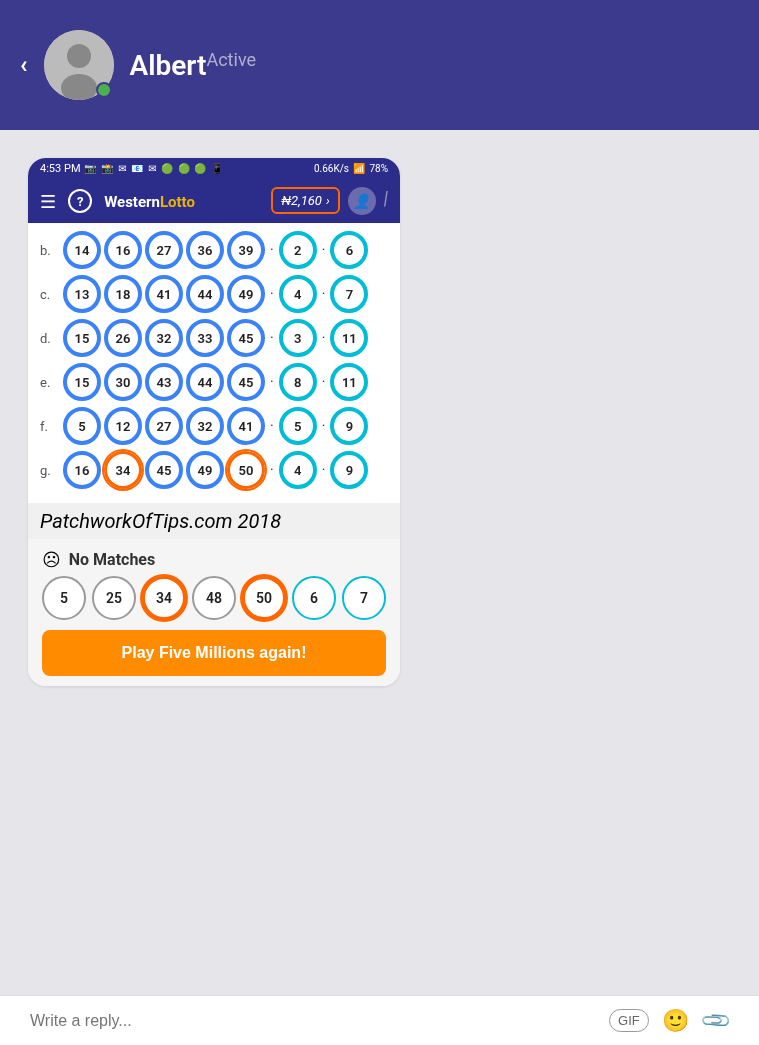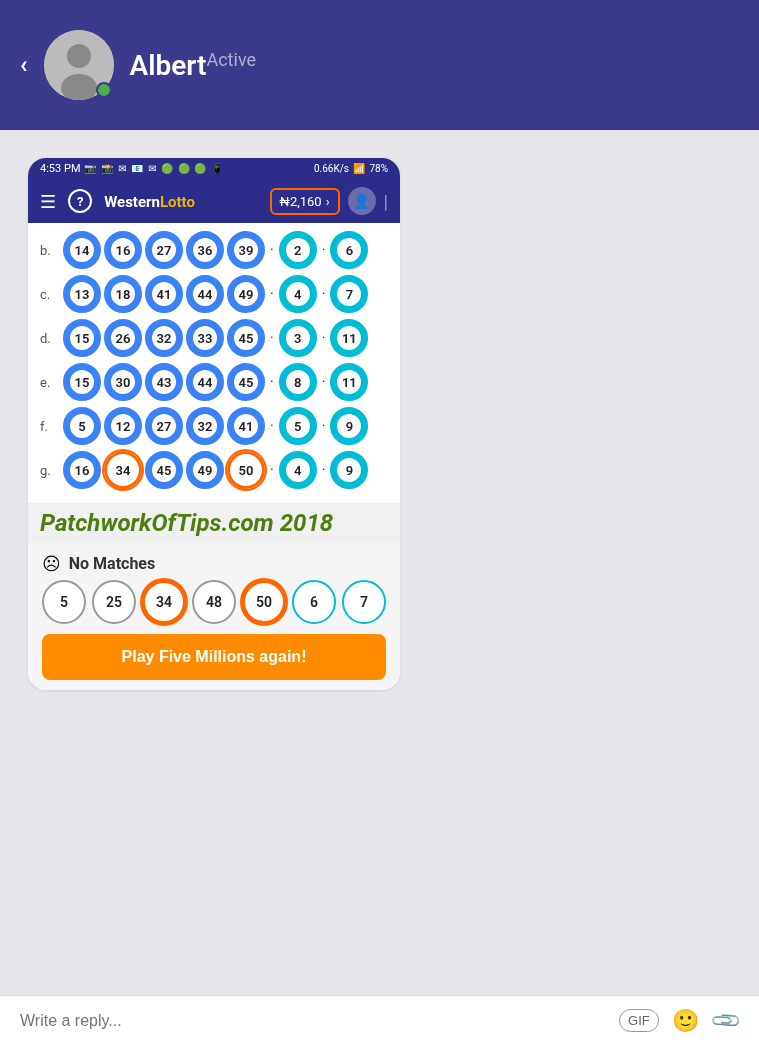--- a/index.html
+++ b/index.html
@@ -99,21 +99,21 @@
     .hamburger { color: white; font-size: 18px; cursor: pointer; }
     .help-circle {
       width: 24px; height: 24px;
       border: 2px solid white;
       border-radius: 50%;
       display: flex; align-items: center; justify-content: center;
       color: white; font-size: 13px; font-weight: bold;
     }
     .logo-western { color: white; }
     .logo-lotto { color: #eab308; }
-    .nav-right { display: flex; align-items: center; gap: 8px; }
+    .nav-right { display: flex; align-items: flex-start; gap: 8px; font-style: italic; }
     .balance-btn {
       background: transparent;
       border: 2px solid #ff6600;
       border-radius: 6px;
       color: white;
       padding: 4px 8px;
       font-size: 13px;
       display: flex; align-items: center; gap: 4px;
     }
     .user-icon {
@@ -139,21 +139,21 @@
     .row-label {
       font-size: 13px;
       color: #555;
       width: 20px;
       flex-shrink: 0;
     }
     .ball {
       width: 38px;
       height: 38px;
       border-radius: 50%;
-      border: 7px solid #3b82f6;
+      border: 4px solid #3b82f6;
       display: flex;
       align-items: center;
       justify-content: center;
       font-size: 13px;
       font-weight: 600;
       color: #222;
       flex-shrink: 0;
     }
     .ball.cyan-border {
       border-color: #00bcd4;
@@ -170,23 +170,23 @@
       flex-shrink: 0;
     }
 
     
     .watermark {
       background: #f0f0f0;
       padding: 6px 12px;
       text-align: left;
     }
     .watermark-text {
-      color: #4d7c0f;
-      font-size: 24px;
-      font-weight: 700;
+      color: #000000;
+      font-size: 20px;
+      font-weight: 400;
       font-style: italic;
     }
 
     
     .result-area {
       background: #f5f5f5;
       padding: 10px 14px;
     }
     .no-matches-row {
       display: flex;
@@ -242,21 +242,21 @@
       width: 100%;
       font-size: 16px;
       font-weight: bold;
       cursor: pointer;
       text-align: center;
     }
 
     
     .reply-bar {
       background: white;
-      padding: 12px 20px;
+      padding: 12px 30px;
       display: flex;
       align-items: center;
       gap: 0;
       border-top: 1px solid #ddd;
     }
     .reply-input {
       flex: 1;
       font-size: 16px;
       color: #999;
       border: none;

